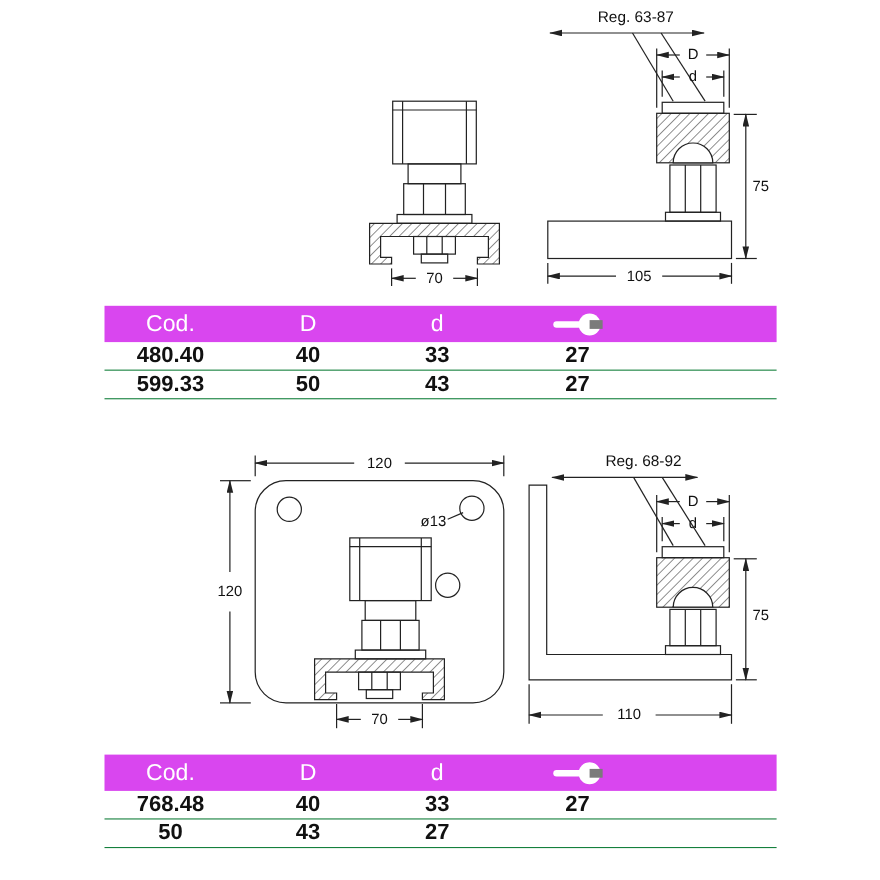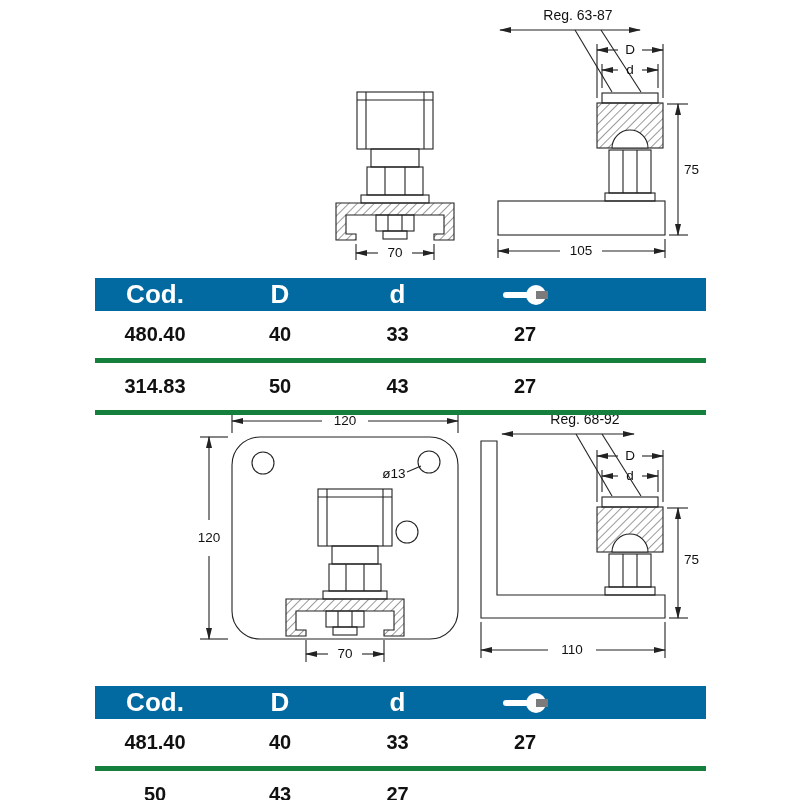--- a/index.html
+++ b/index.html
@@ -4,24 +4,24 @@
 <style>
   *{margin:0;padding:0;box-sizing:border-box}
   html,body{width:800px;height:800px;background:#fff;font-family:"Liberation Sans",sans-serif}
   .canvas{position:relative;width:800px;height:800px;background:#fff;overflow:hidden}
   .drawings{position:absolute;left:0;top:0}
   .drawings text{font-family:"Liberation Sans",sans-serif;fill:#111;stroke:none}
   .dim{font-size:13.5px}
   .reg{font-size:14px}
   .spec-table{position:absolute;left:95px;width:611px}
   .thead{display:grid;grid-template-columns:120px 130px 105px 150px 1fr;height:33px;
-         background:#0369a1;color:#fff;font-size:26px;font-weight:bold;
+         background:#d946ef;color:#fff;font-size:21px;font-weight:normal;
          align-items:center;text-align:center}
-  .trow{display:grid;grid-template-columns:120px 130px 105px 150px 1fr;height:52px;
-        border-bottom:5px solid #15803d;font-size:20px;font-weight:bold;color:#111;
+  .trow{display:grid;grid-template-columns:120px 130px 105px 150px 1fr;height:26px;
+        border-bottom:1px solid #15803d;font-size:20px;font-weight:bold;color:#111;
         align-items:center;text-align:center}
   .icon-cell{display:flex;justify-content:center;align-items:center}
 </style>
 </head>
 <body>
 
 <div class="canvas">
 
   <svg class="drawings" width="800" height="800" viewBox="0 0 800 800">
     <defs>
@@ -192,21 +192,21 @@
       <div></div>
     </div>
     <div class="trow">
       <div>480.40</div>
       <div>40</div>
       <div>33</div>
       <div>27</div>
       <div></div>
     </div>
     <div class="trow">
-      <div>314.83</div>
+      <div>599.33</div>
       <div>50</div>
       <div>43</div>
       <div>27</div>
       <div></div>
     </div>
   </div>
 
   <div class="spec-table" style="top:686px">
     <div class="thead">
       <div>Cod.</div>
@@ -215,21 +215,21 @@
       <div class="icon-cell">
         <svg width="46" height="22" viewBox="0 0 46 22">
           <rect x="1" y="8" width="26" height="6" rx="3" fill="#fff"></rect>
           <circle cx="34" cy="11" r="10" fill="#fff"></circle>
           <rect x="34" y="7" width="12" height="8" fill="#7b7b7b"></rect>
         </svg>
       </div>
       <div></div>
     </div>
     <div class="trow">
-      <div>481.40</div>
+      <div>768.48</div>
       <div>40</div>
       <div>33</div>
       <div>27</div>
       <div></div>
     </div>
     <div class="trow">
       <div>50</div>
       <div>43</div>
       <div>27</div>
       <div></div>

